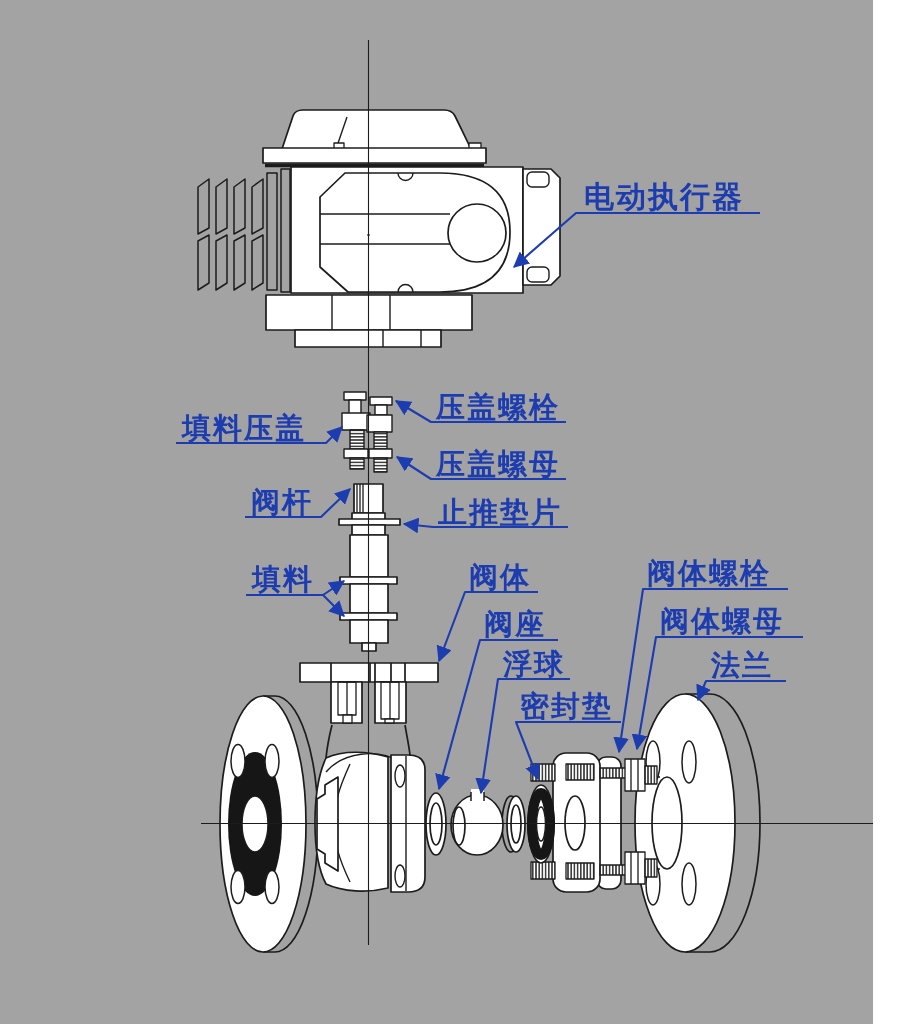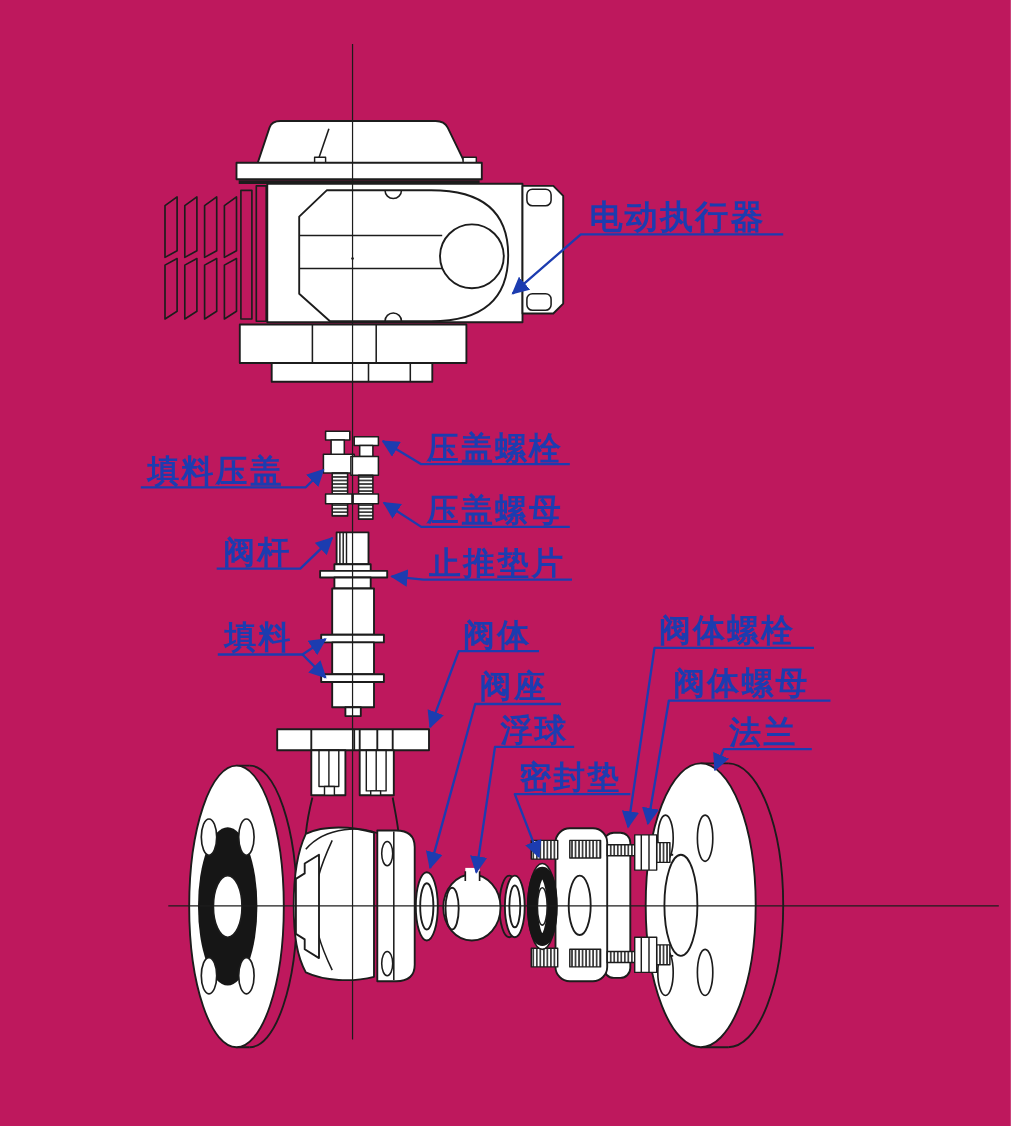--- a/index.html
+++ b/index.html
@@ -1,16 +1,16 @@
 <!DOCTYPE html>
 <html><head>
 <meta charset="utf-8">
 <style>
   html,body{margin:0;padding:0;background:#fff;}
-  #stage{position:relative;width:919px;height:1024px;background:#be185d;overflow:hidden;}
+  #stage{position:relative;width:825px;height:1024px;background:#a3a3a3;overflow:hidden;padding-left:48px;}
   svg{display:block;}
   .lbl{font-family:"Liberation Sans","DejaVu Sans",sans-serif;font-weight:bold;font-size:29px;letter-spacing:2px;}
   .lbl-lg{font-size:30px;}
 </style>
 </head>
 <body>
 
 <div id="stage">
 <svg width="919" height="1024" viewBox="0 0 919 1024" xmlns="http://www.w3.org/2000/svg">
   <defs>

